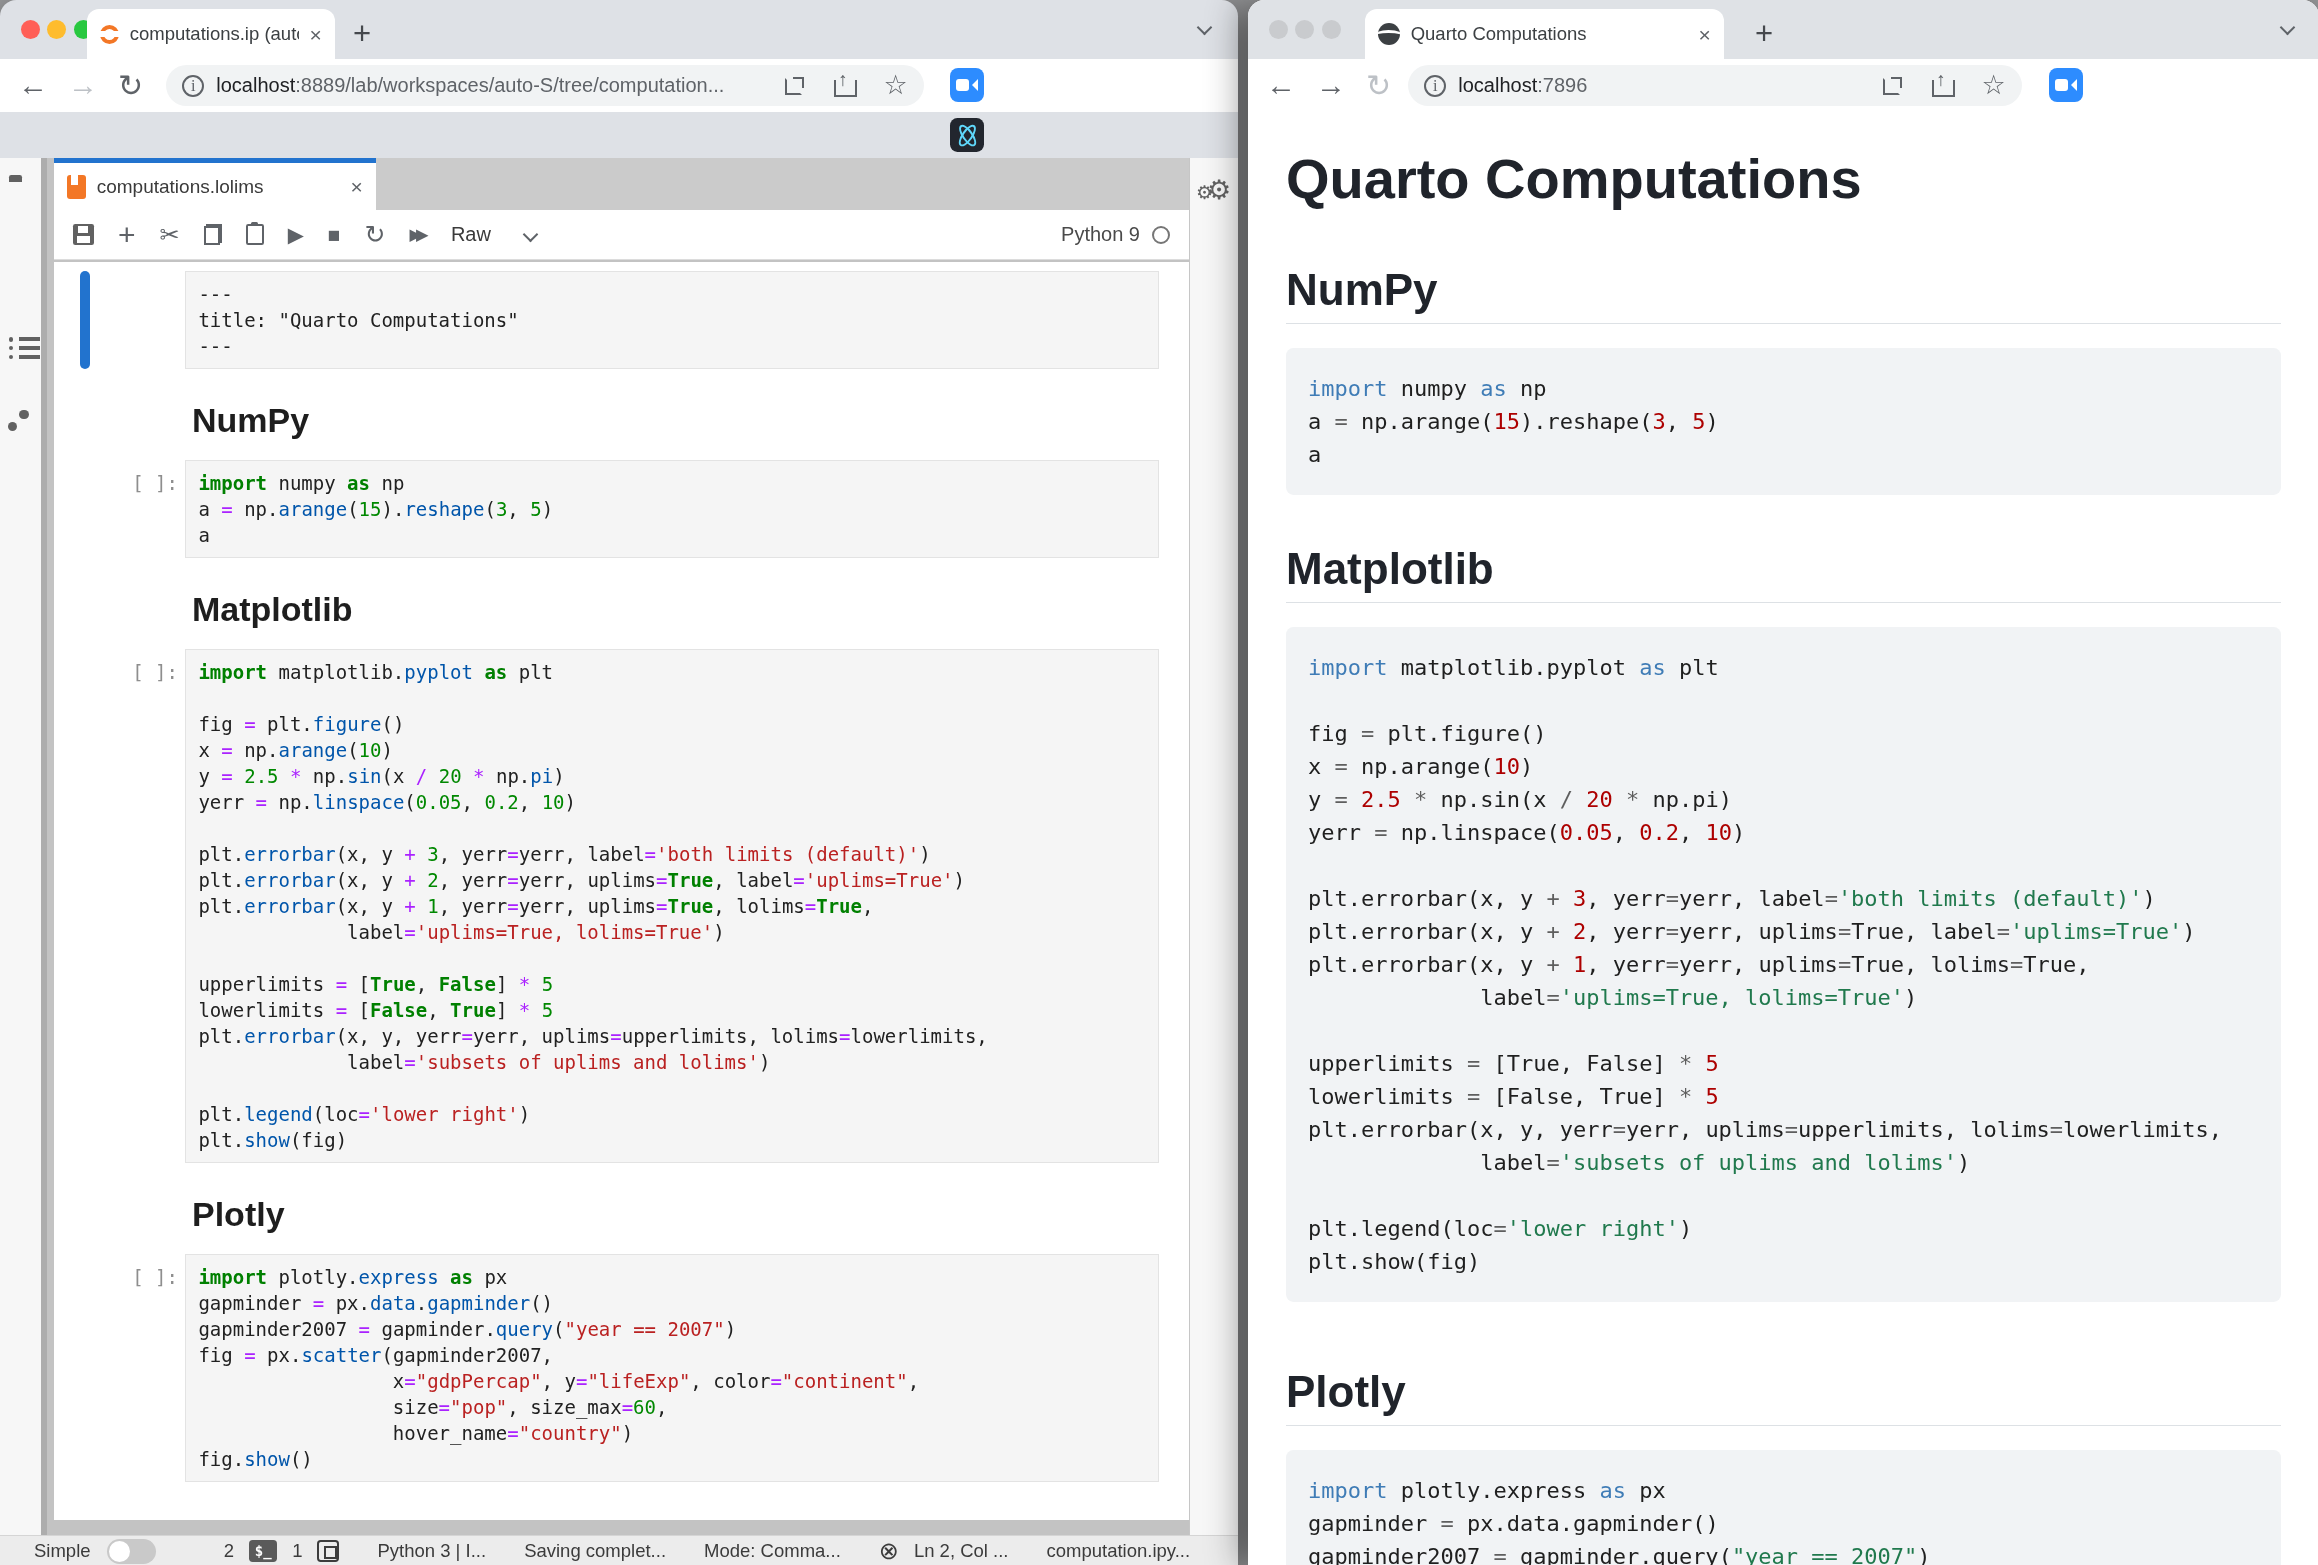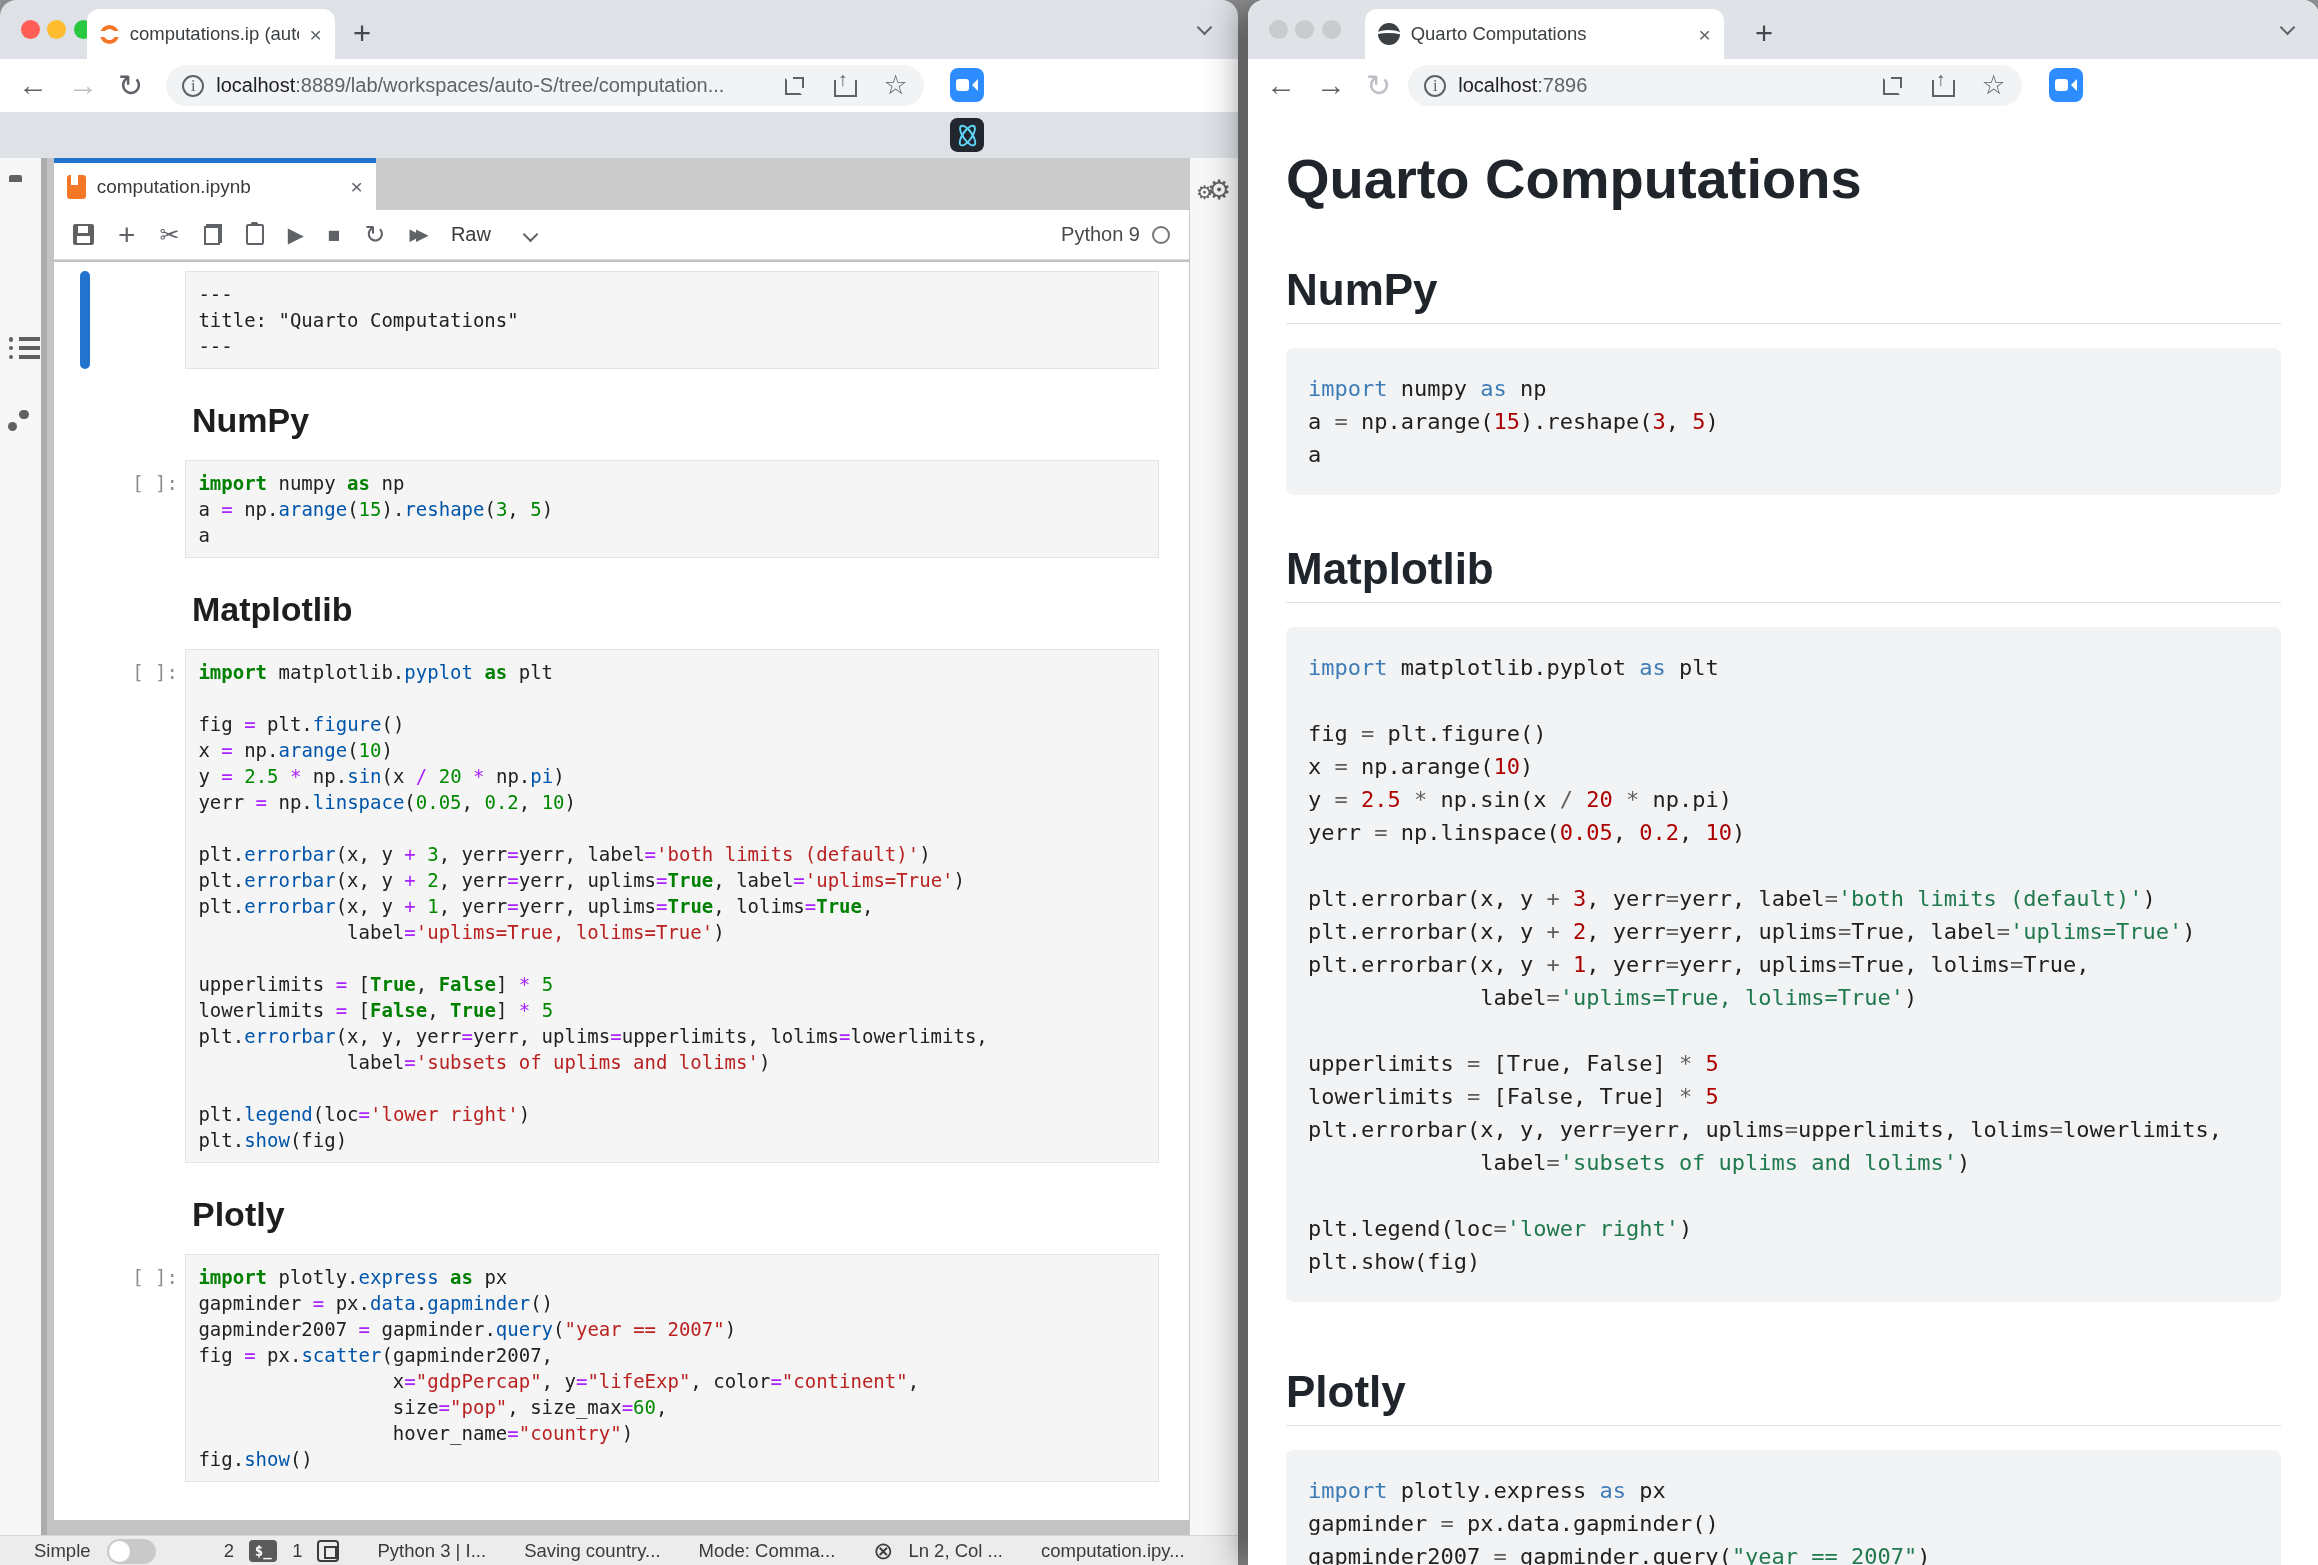--- a/index.html
+++ b/index.html
@@ -243,21 +243,21 @@
           <i></i>
           <i></i>
           <i></i>
         </span>
       <span class="abar-ic" style="top:257px;"><span class="ico-puz"></span></span>
     </div>
     <div class="nbpanel">
       <div class="nbtabbar">
         <div class="nbtab">
           <span class="nbicon"></span>
-          <span class="ttl">computation.ipynb</span>
+          <span class="ttl">computations.lolims</span>
           <span class="xbtn">×</span>
         </div>
       </div>
       <div class="nbtoolbar">
         <span class="ico-save"></span>
         <span class="tbi" style="font-size:30px;">+</span>
         <span class="tbi" style="font-size:24px;">✂</span>
         <span class="ico-copy"></span>
         <span class="ico-paste"></span>
         <span class="tbi">▶</span>
@@ -313,21 +313,21 @@
     </div>
   </div>
   <div class="statusbar">
     <span>Simple</span>
     <span class="tog"></span>
     <span class="sb-gap1">2</span>
     <span class="term sb-sm">$_</span>
     <span class="sb-sm">1</span>
     <span class="chip sb-sm"></span>
     <span class="sb-gap">Python 3 | I...</span>
-    <span class="sb-gap">Saving country...</span>
+    <span class="sb-gap">Saving complet...</span>
     <span class="sb-gap">Mode: Comma...</span>
     <span class="shieldx sb-gap">⊗</span>
     <span class="sb-sm">Ln 2, Col ...</span>
     <span class="sb-gap">computation.ipy...</span>
   </div>
 </div>
 
 <div class="win" id="win-right">
   <div class="tabstrip">
     <span class="tl gray" style="left:21px;"></span>

